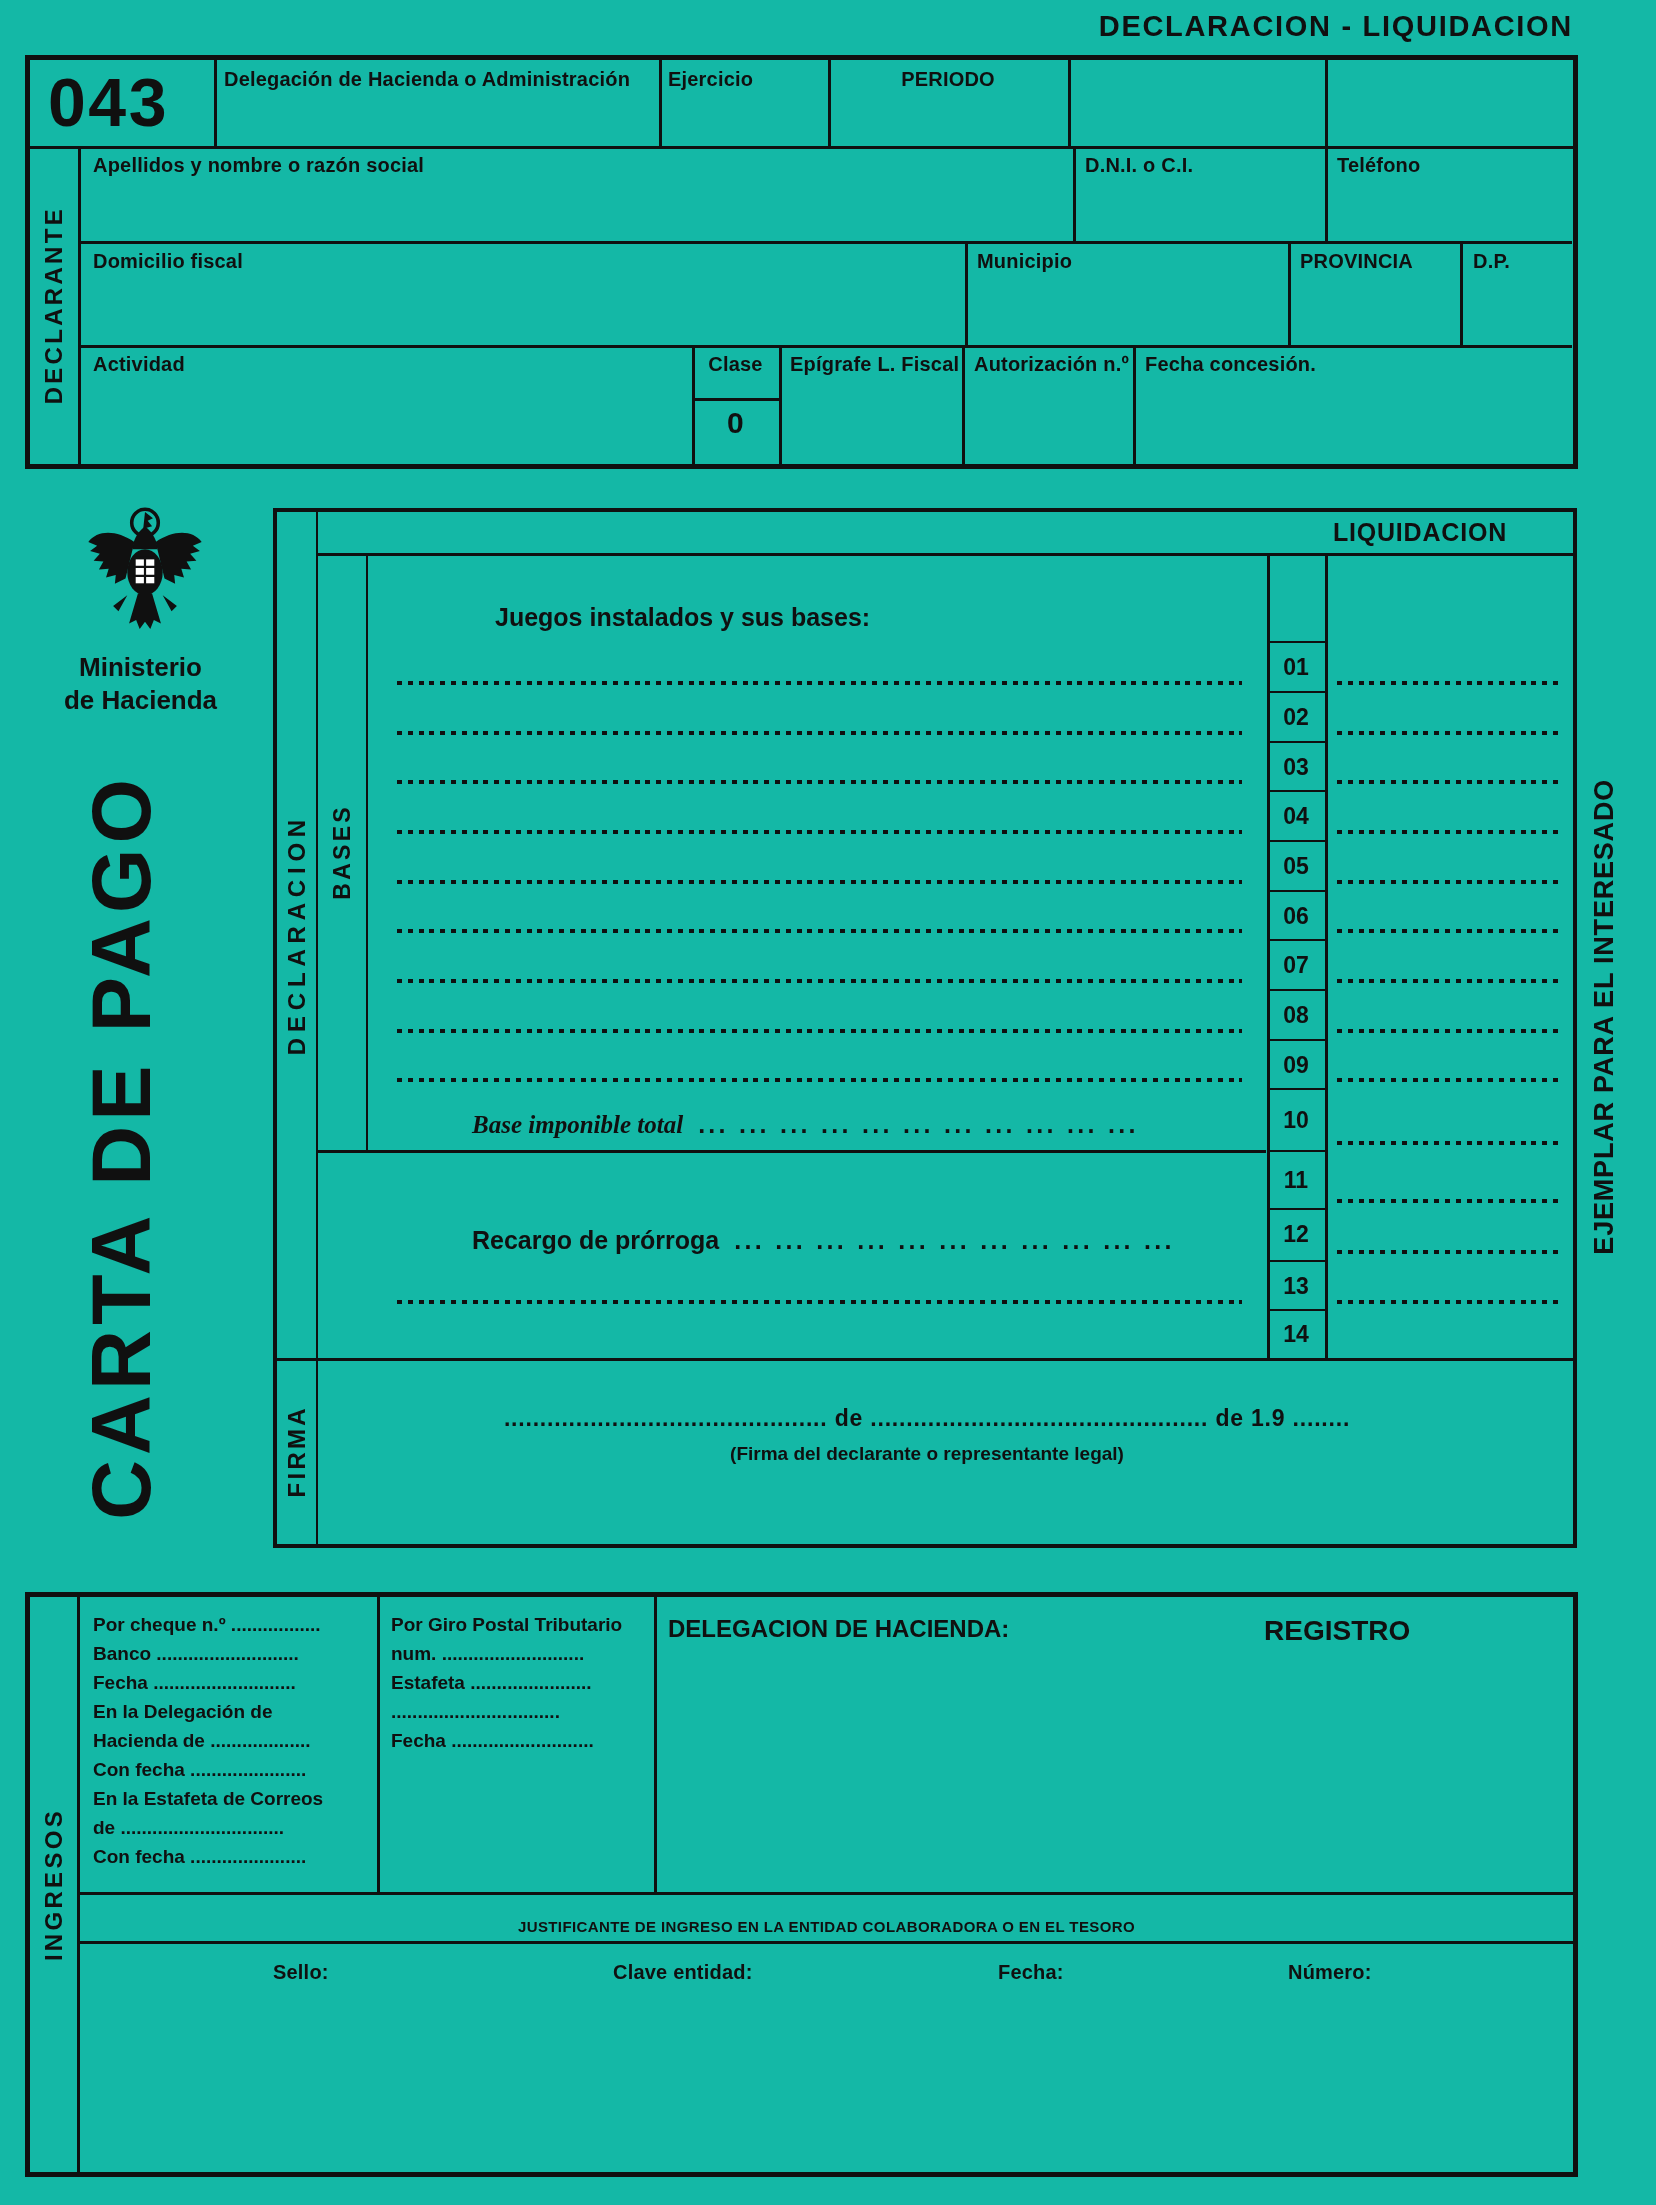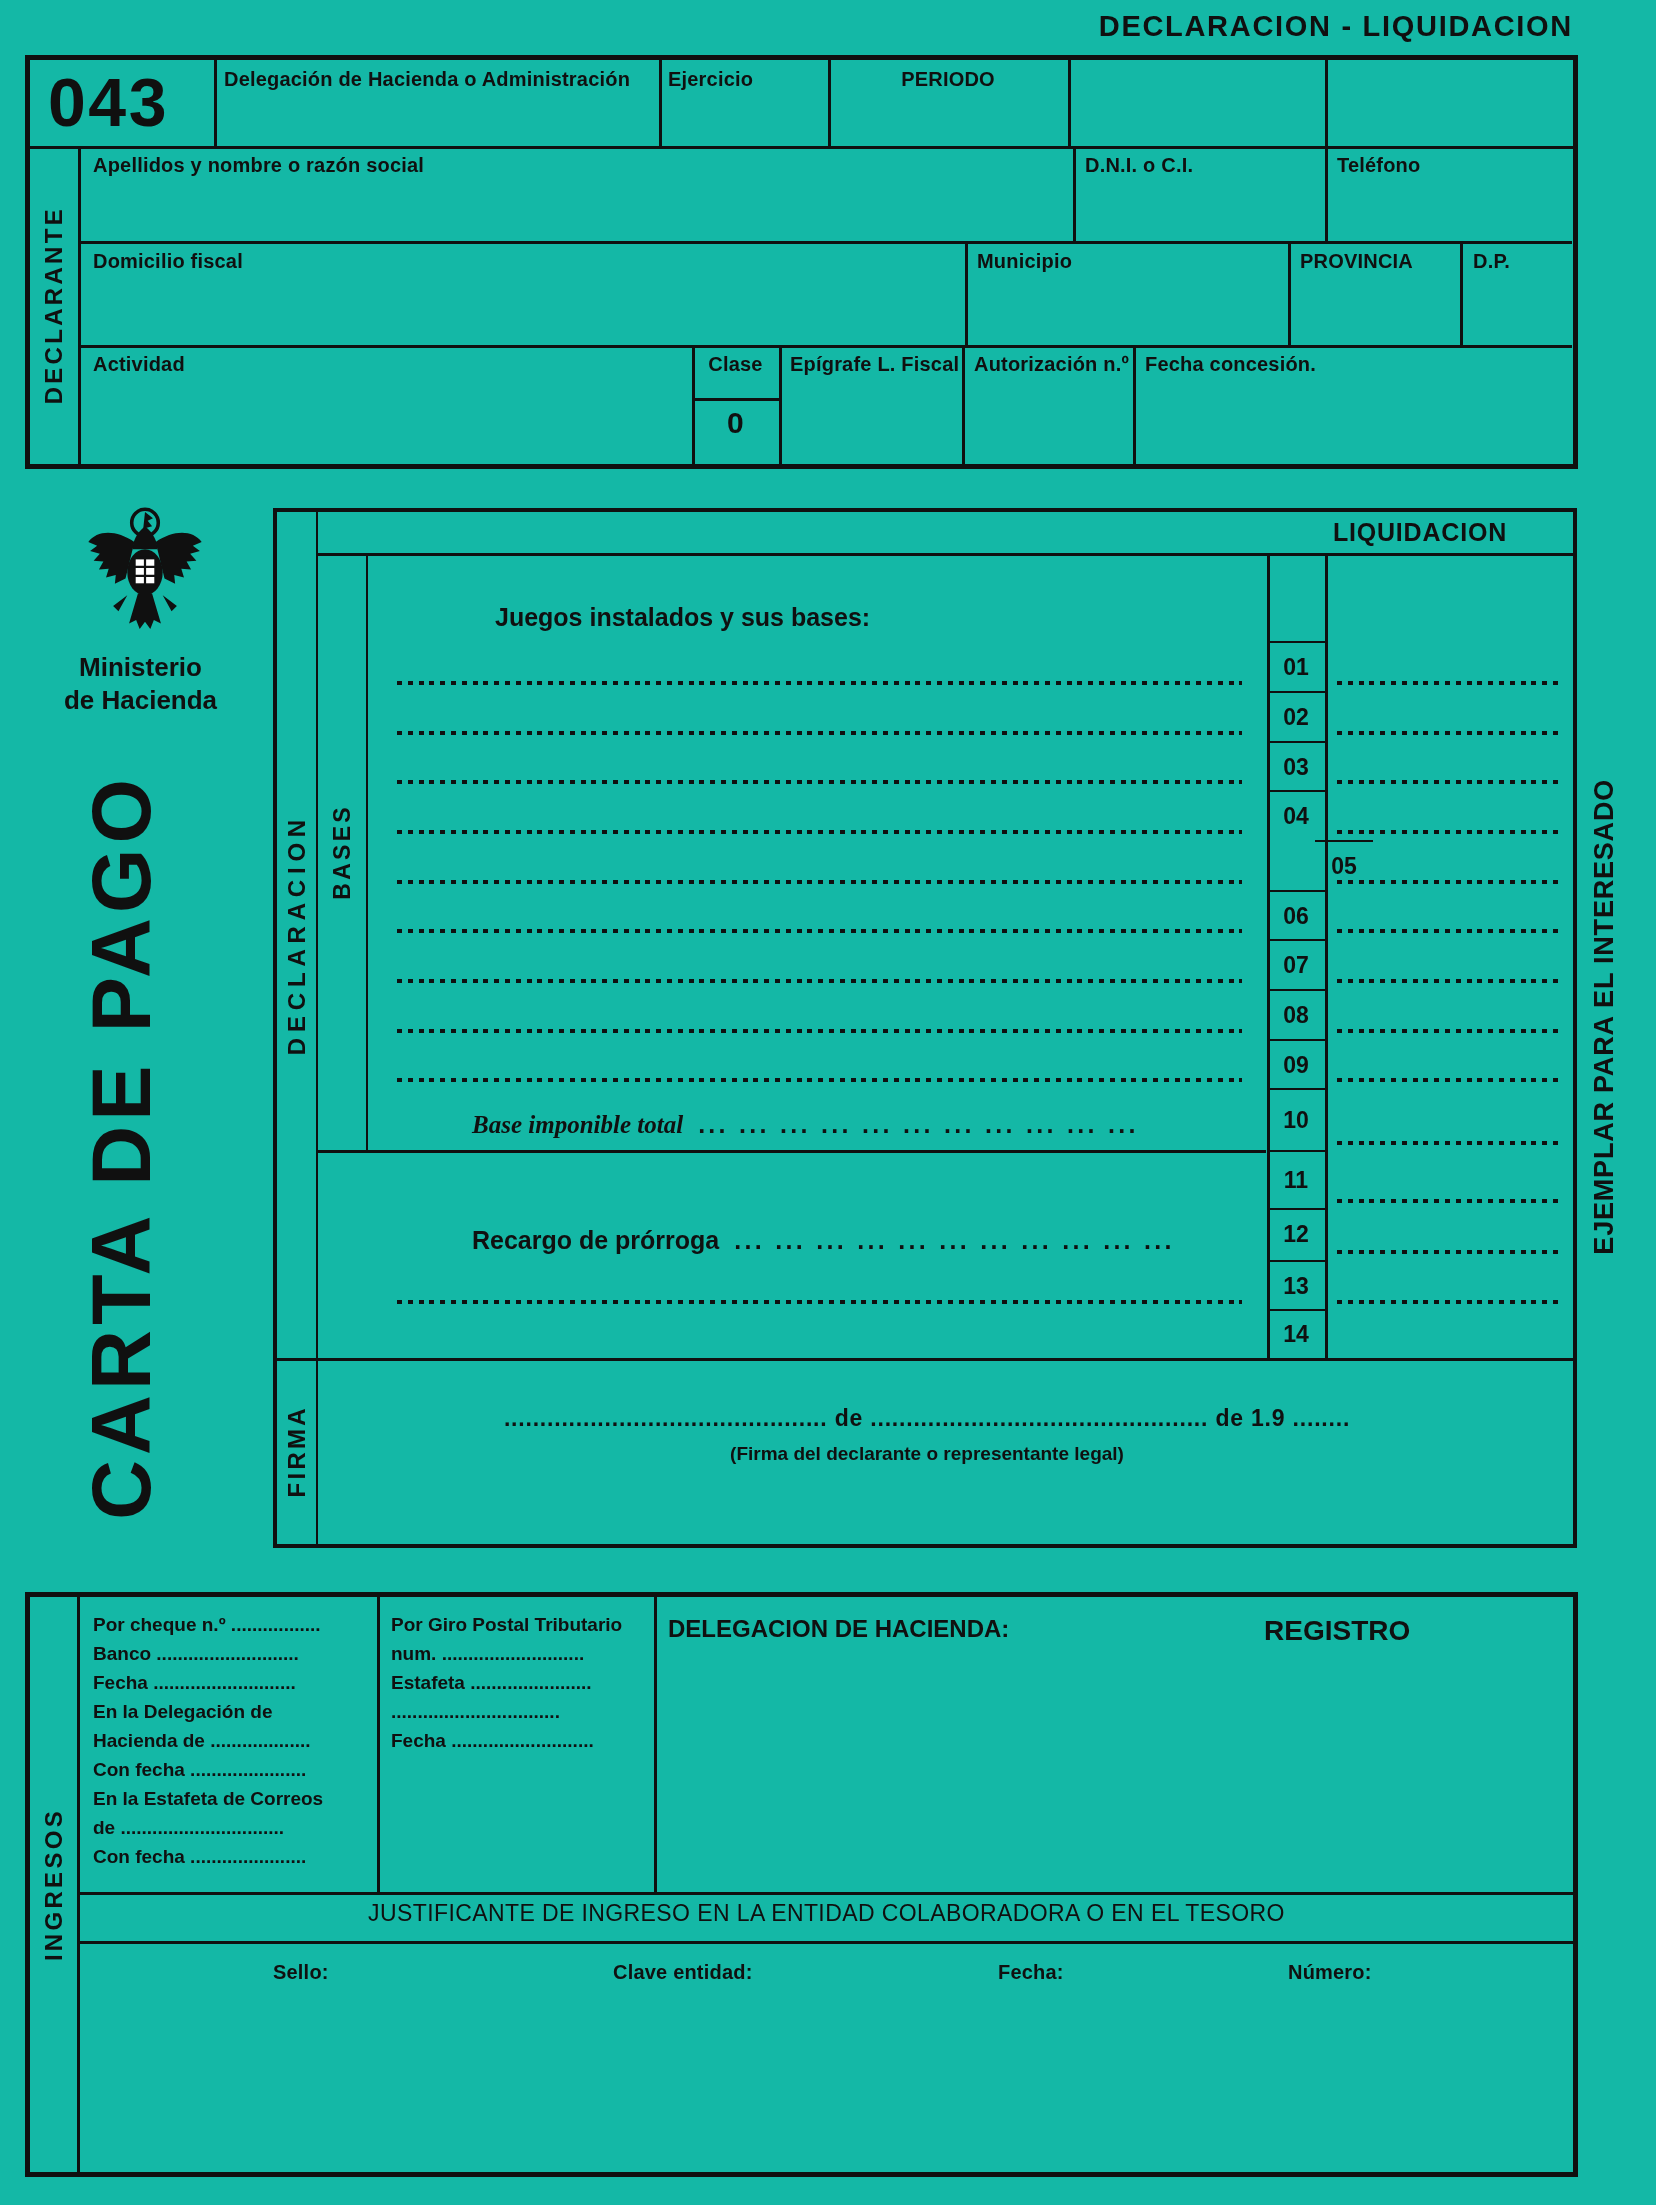--- a/index.html
+++ b/index.html
@@ -152,21 +152,21 @@
       <div class="dot" style="left: 120px; width: 845px; top: 169px;"></div>
       <div class="code-cell" style="top: 179px; height: 50px;">02</div>
       <div class="dot" style="left: 1060px; width: 225px; top: 219px;"></div>
       <div class="dot" style="left: 120px; width: 845px; top: 219px;"></div>
       <div class="code-cell" style="top: 229px; height: 50px;">03</div>
       <div class="dot" style="left: 1060px; width: 225px; top: 268px;"></div>
       <div class="dot" style="left: 120px; width: 845px; top: 268px;"></div>
       <div class="code-cell" style="top: 278px; height: 50px;">04</div>
       <div class="dot" style="left: 1060px; width: 225px; top: 318px;"></div>
       <div class="dot" style="left: 120px; width: 845px; top: 318px;"></div>
-      <div class="code-cell" style="top: 328px; height: 50px; margin-left: 48px;">05</div>
+      <div class="code-cell" style="top: 328px; height: 50px;">05</div>
       <div class="dot" style="left: 1060px; width: 225px; top: 368px;"></div>
       <div class="dot" style="left: 120px; width: 845px; top: 368px;"></div>
       <div class="code-cell" style="top: 378px; height: 50px;">06</div>
       <div class="dot" style="left: 1060px; width: 225px; top: 417px;"></div>
       <div class="dot" style="left: 120px; width: 845px; top: 417px;"></div>
       <div class="code-cell" style="top: 427px; height: 50px;">07</div>
       <div class="dot" style="left: 1060px; width: 225px; top: 467px;"></div>
       <div class="dot" style="left: 120px; width: 845px; top: 467px;"></div>
       <div class="code-cell" style="top: 477px; height: 50px;">08</div>
       <div class="dot" style="left: 1060px; width: 225px; top: 517px;"></div>
@@ -212,21 +212,21 @@
         <div>Por Giro Postal Tributario</div>
         <div>num. ...........................</div>
         <div>Estafeta .......................</div>
         <div>................................</div>
         <div>Fecha ...........................</div>
       </div>
 
     <div class="abs" style="left:638px;top:18px;font-size:24px;font-weight:bold">DELEGACION DE HACIENDA:</div>
     <div class="abs" style="left:1234px;top:18px;width:273px;font-size:28px;font-weight:bold">REGISTRO</div>
 
-    <div class="abs center" style="left:50px;top:303px;width:1493px;font-size:23px;font-weight:normal;letter-spacing:0.4px">JUSTIFICANTE DE INGRESO EN LA ENTIDAD COLABORADORA O EN EL TESORO</div>
+    <div class="abs center" style="left:50px;top:321px;width:1493px;font-size:15px;font-weight:bold;letter-spacing:0.4px">JUSTIFICANTE DE INGRESO EN LA ENTIDAD COLABORADORA O EN EL TESORO</div>
 
     <div class="lbl" style="left:243px;top:364px">Sello:</div>
     <div class="lbl" style="left:583px;top:364px">Clave entidad:</div>
     <div class="lbl" style="left:968px;top:364px">Fecha:</div>
     <div class="lbl" style="left:1258px;top:364px">Número:</div>
   </div>
 
 </div>
 
 

